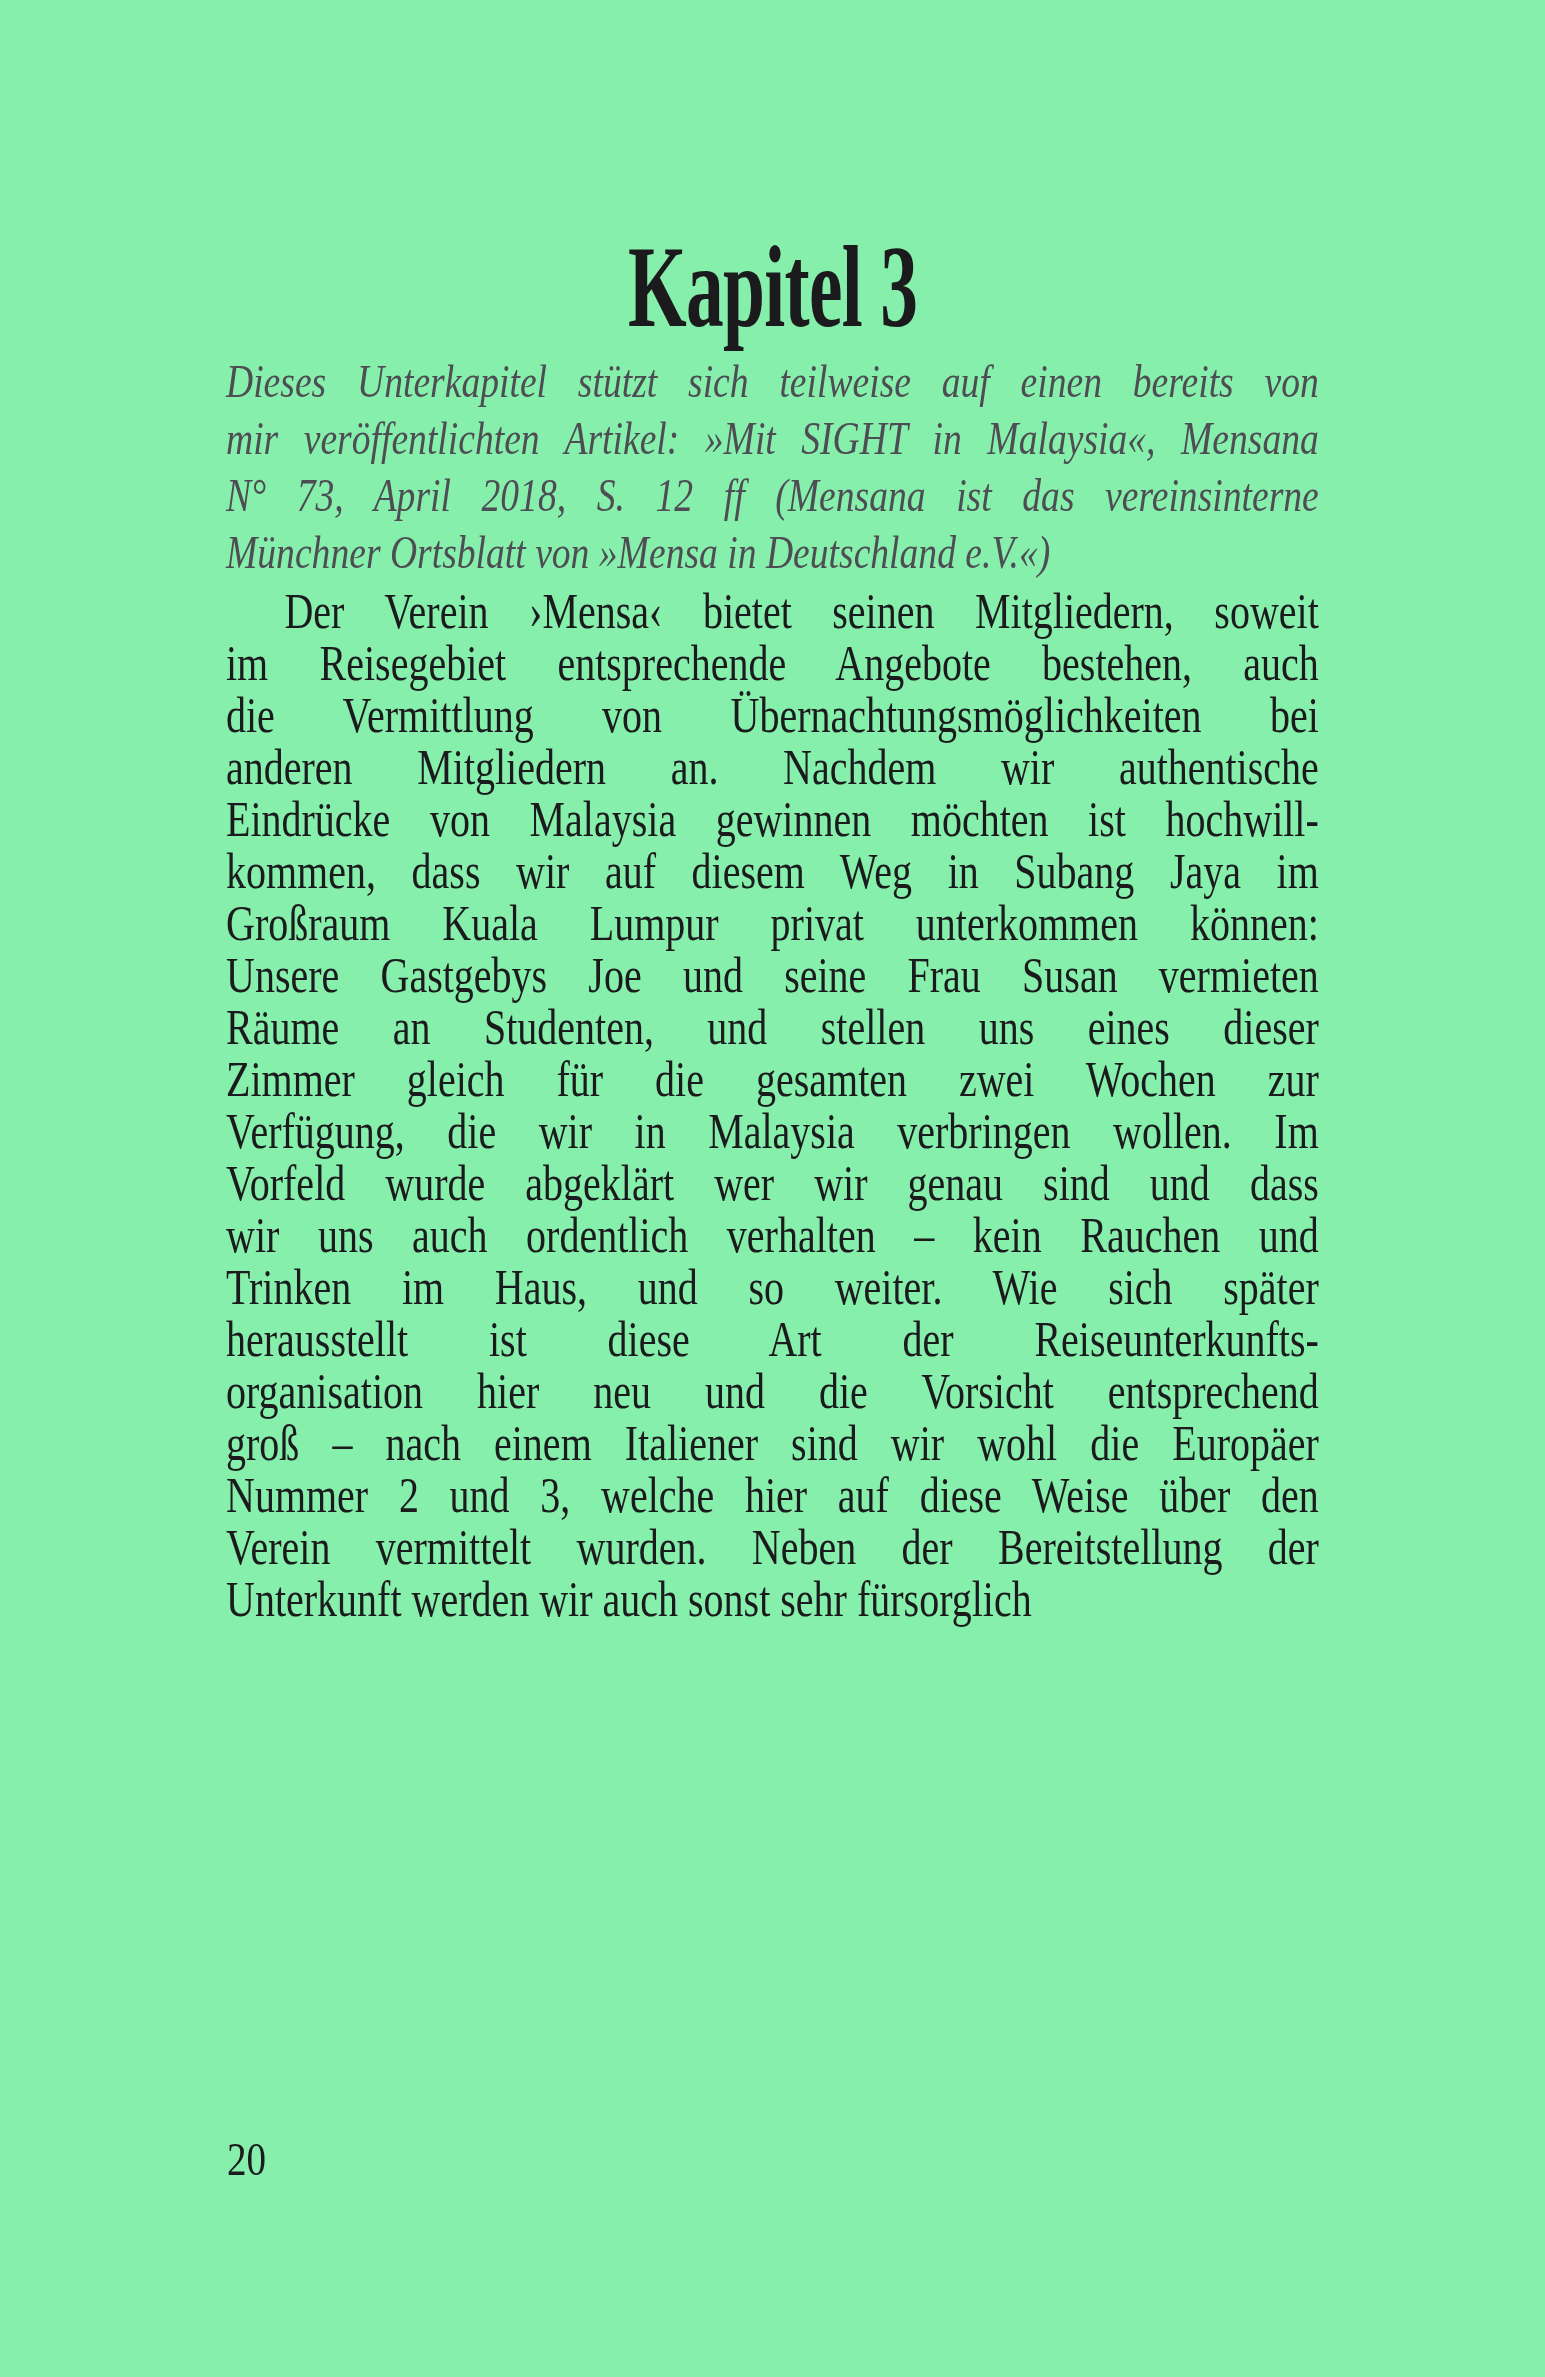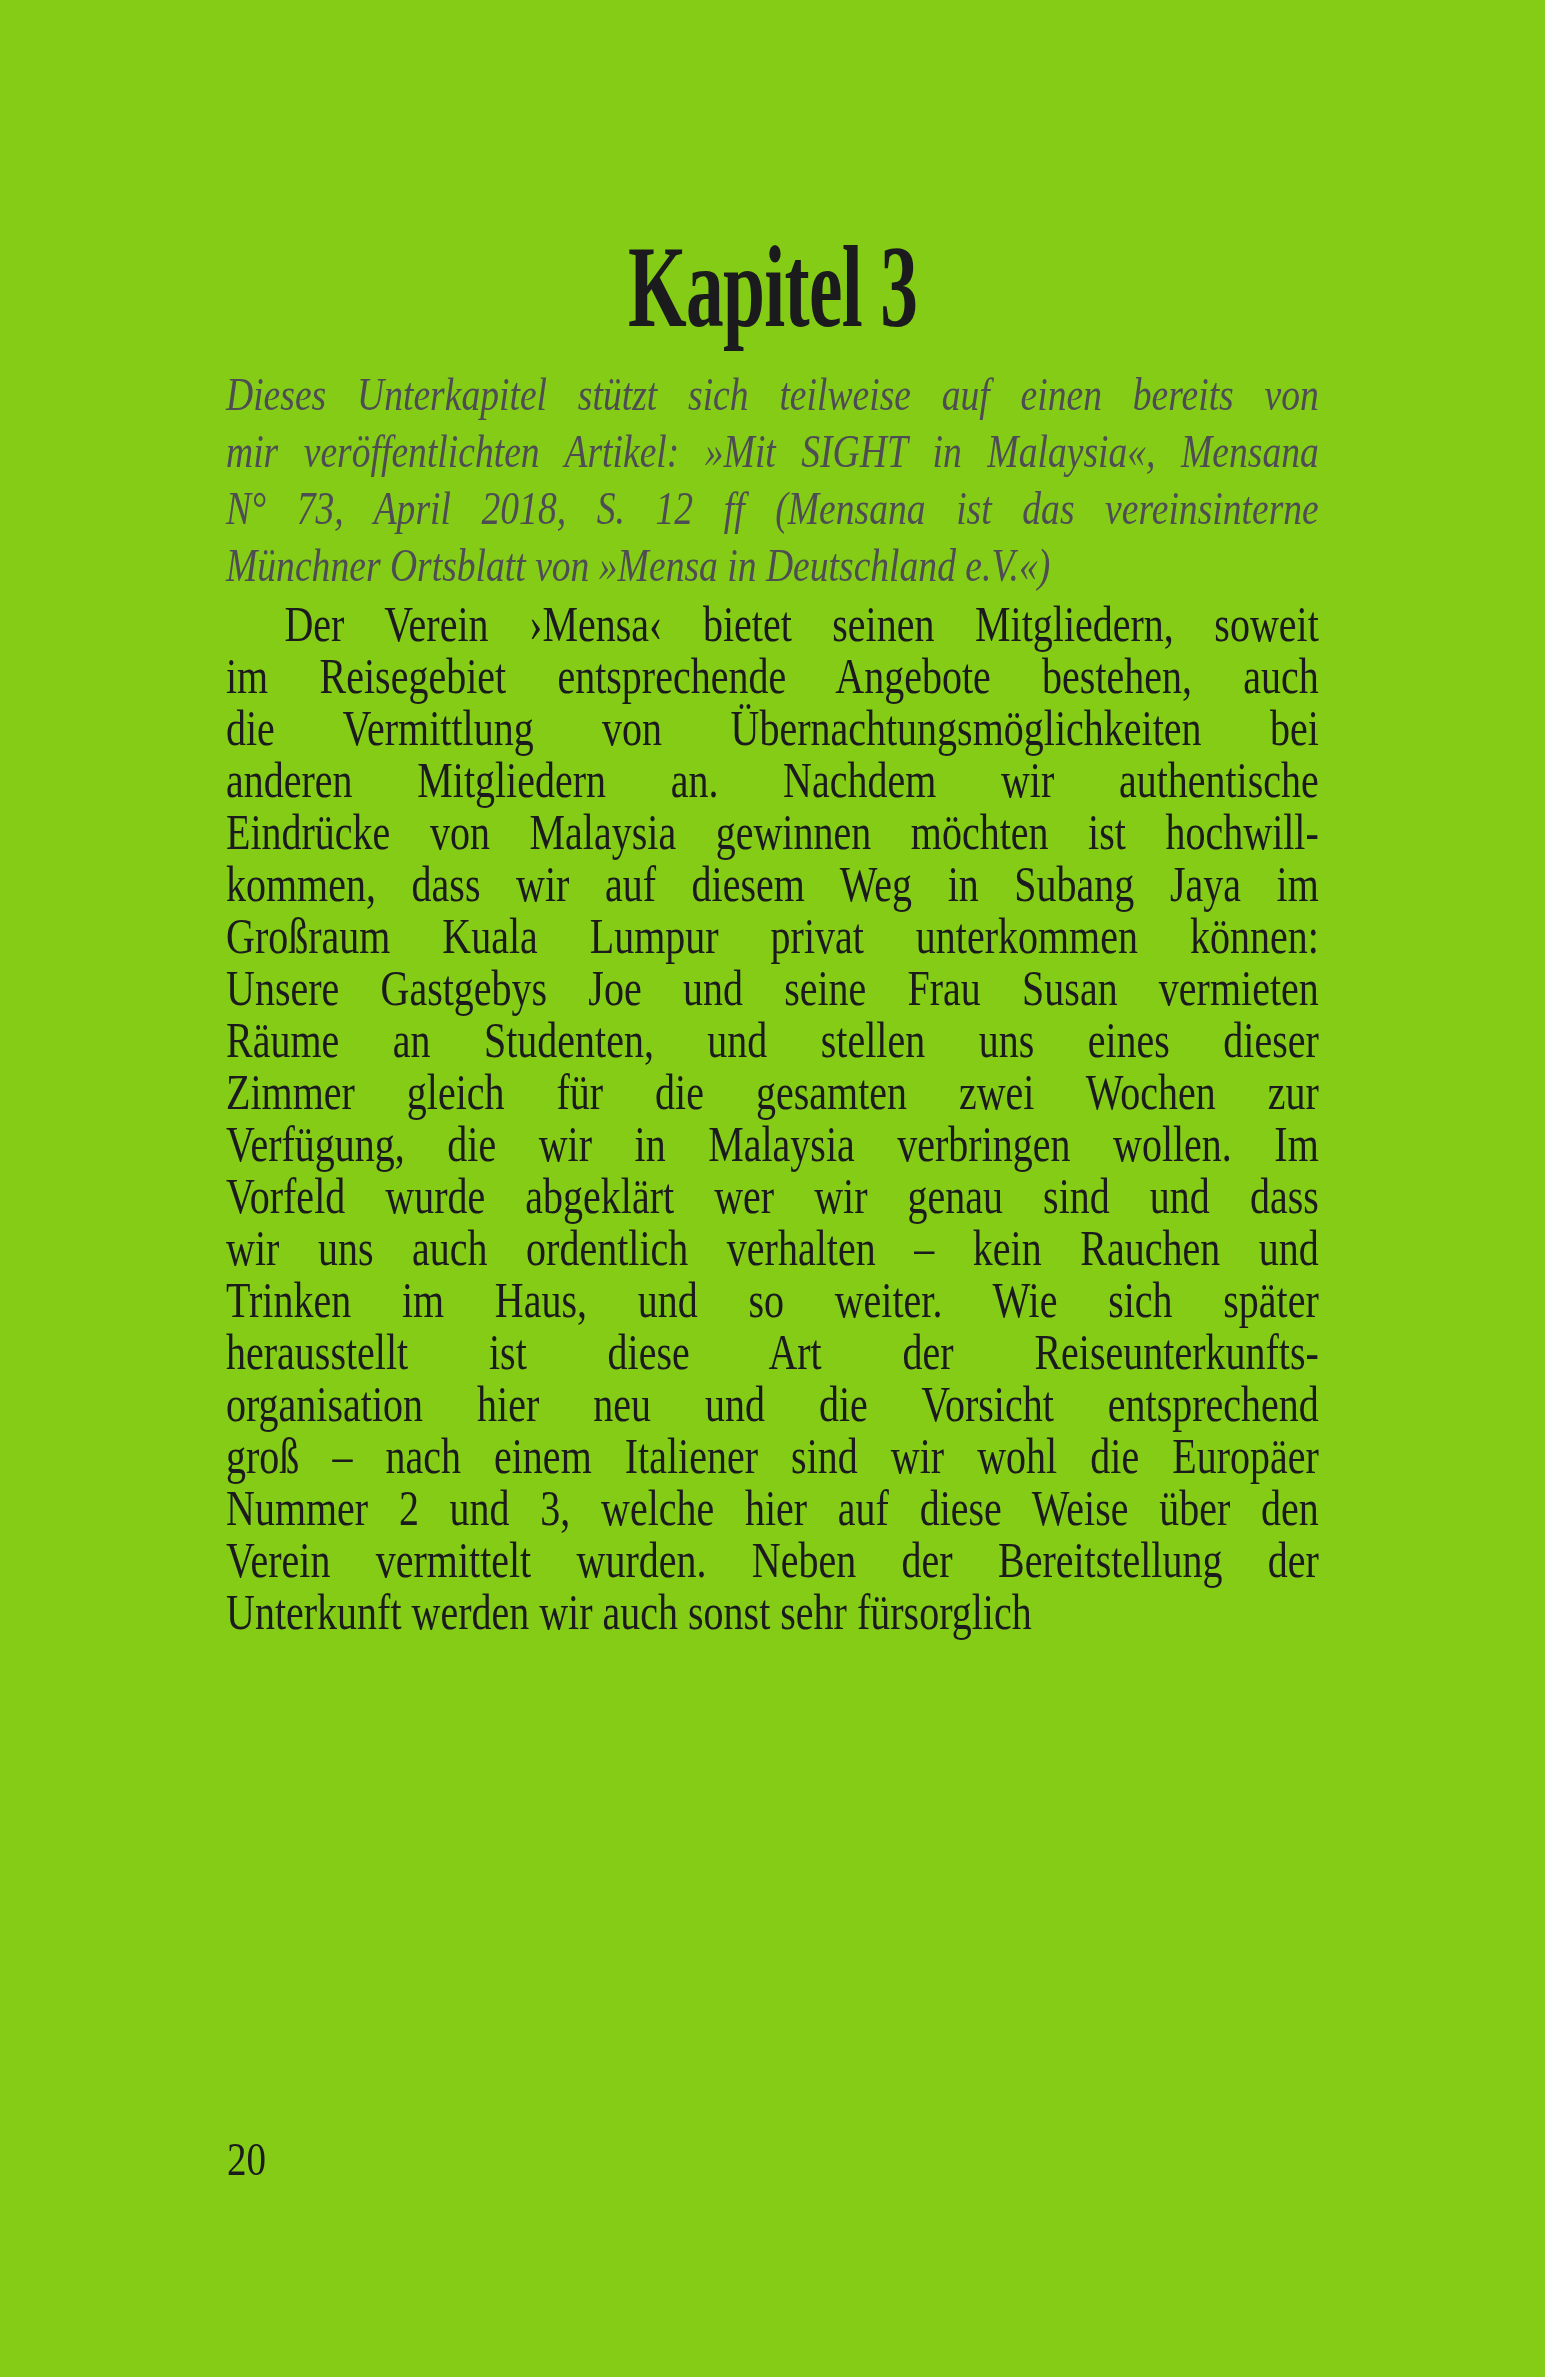--- a/index.html
+++ b/index.html
@@ -4,21 +4,21 @@
 <style>
   html, body {
     margin: 0;
     padding: 0;
     background: #ffffff;
   }
   .page {
     position: relative;
     width: 1546px;
     height: 2377px;
-    background: #84cc16;
+    background: #86efac;
     box-sizing: border-box;
     padding: 0 226px;
     overflow: hidden;
     font-family: "Liberation Serif", "DejaVu Serif", serif;
     color: #1b1b1d;
   }
   
   .heading-block { margin-top: 237px; }
   .subheading-block { margin-top: 30px; }
   .h-line {
@@ -35,21 +35,21 @@
     transform: scaleX(0.65);
     letter-spacing: -1px;
   }
   
   .measure { width: 1093px; overflow: visible; }
   .condense-wrap {
     width: 1366px;               
     transform: scaleX(0.8);
     transform-origin: 0 0;
   }
-  .note-block { margin-top: 28px; }
+  .note-block { margin-top: 15px; }
   .note-wrap {
     font-style: italic;
     font-size: 47px;
     line-height: 57px;
     color: #4d4d53;
   }
   .body-block { margin-top: 4px; }
   .body-wrap {
     font-size: 50px;
     line-height: 52px;

